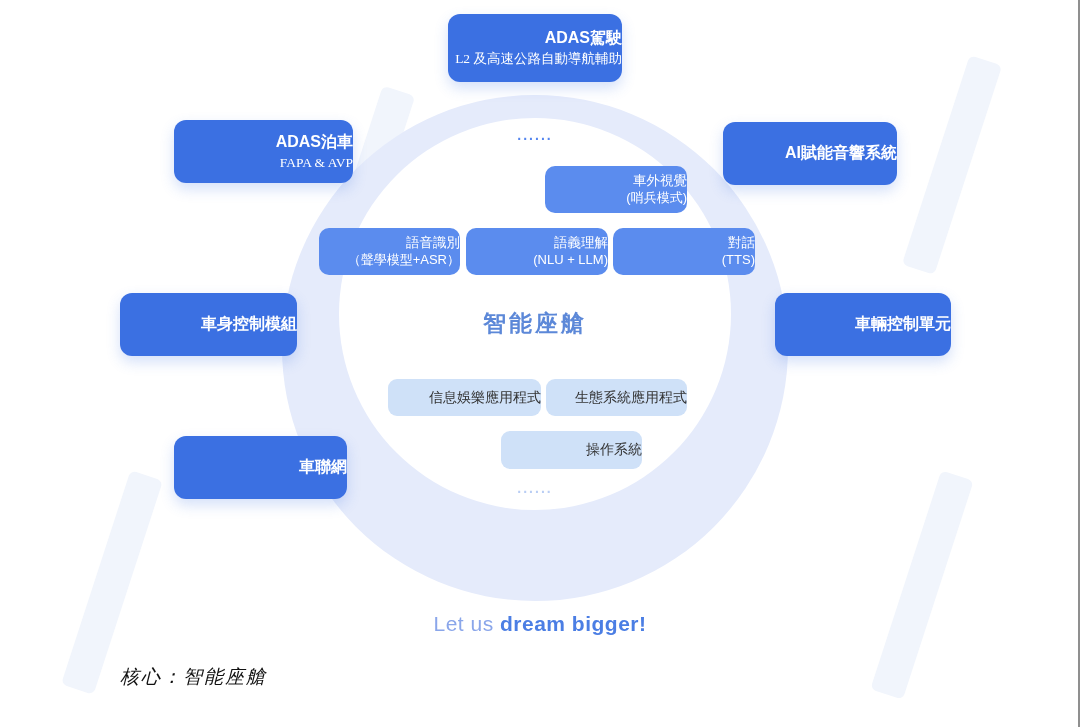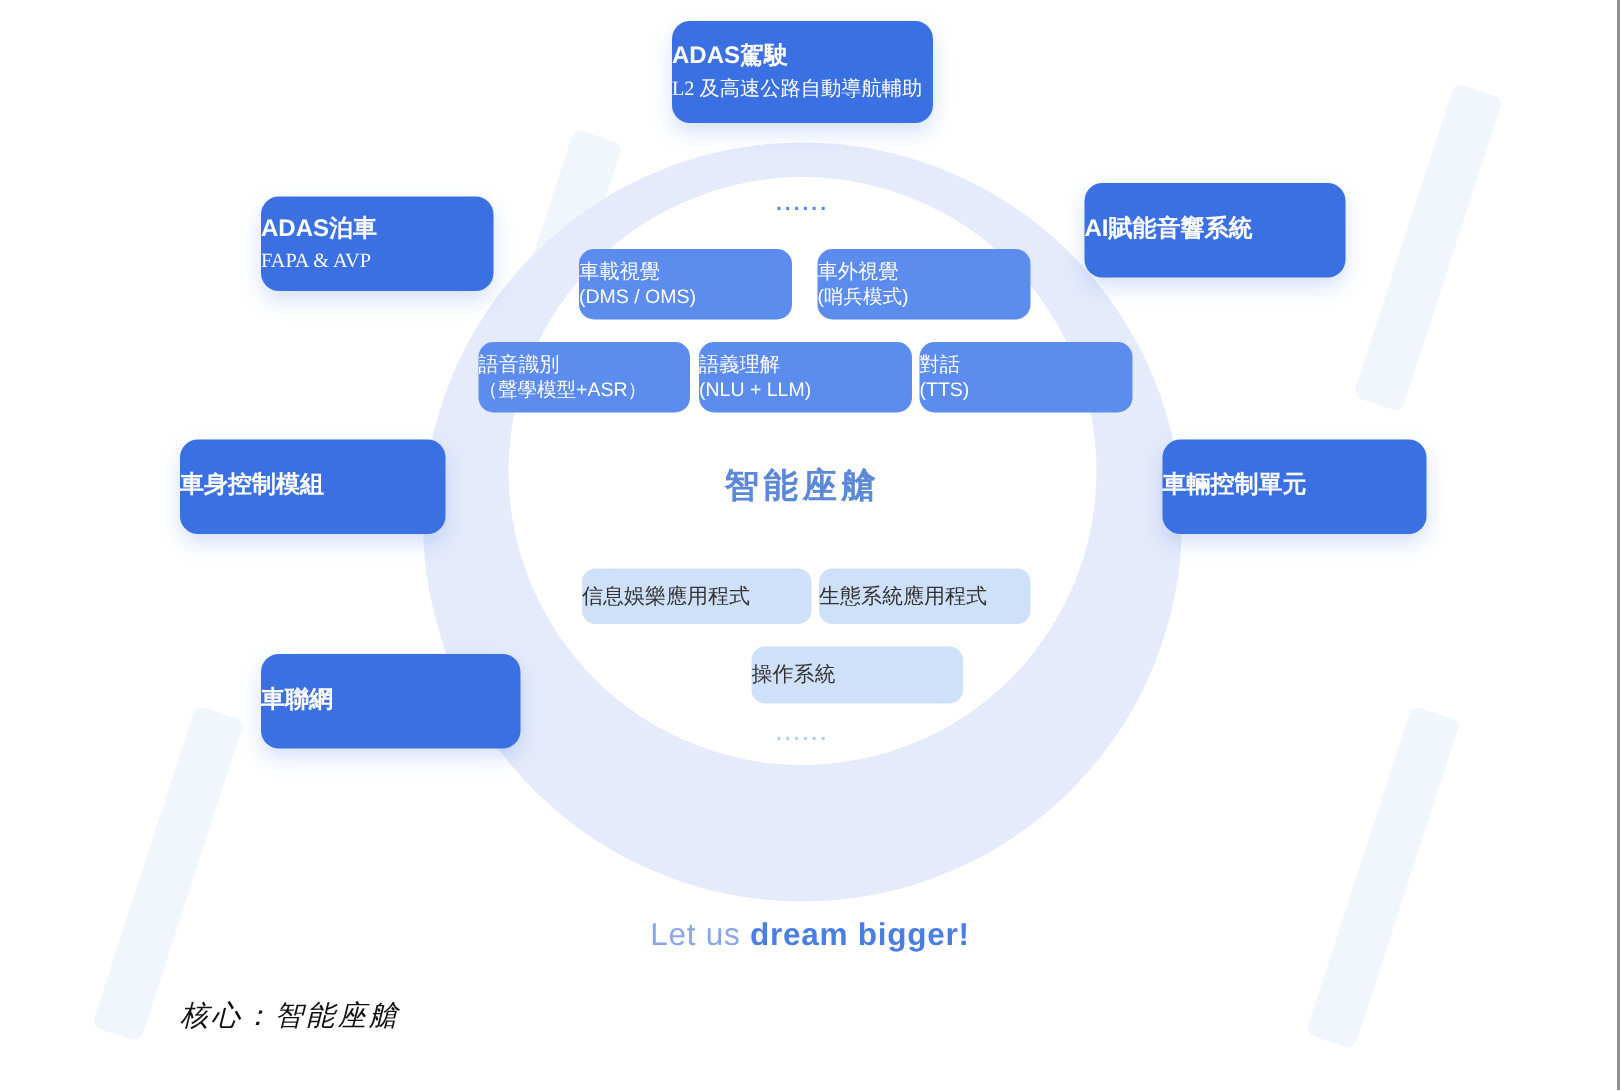--- a/index.html
+++ b/index.html
@@ -13,35 +13,35 @@
   .rb2 { left:95px;  top:470px; width:34px; height:225px; }
   .rb3 { left:935px; top:55px;  width:34px; height:220px; }
   .rb4 { left:905px; top:470px; width:34px; height:230px; }
 
   
   .ring-outer { position:absolute; left:282px; top:95px; width:506px; height:506px;
                 border-radius:50%; background:#e5ebfb; z-index:1; }
   .ring-inner { position:absolute; left:339px; top:118px; width:392px; height:392px;
                 border-radius:50%; background:#ffffff; z-index:2; }
 
-  .node { position:absolute; display:flex; flex-direction:column; align-items:flex-start;
+  .node { position:absolute; display:flex; flex-direction:column; align-items:flex-end;
           justify-content:center; text-align:center; z-index:3; box-sizing:border-box; }
   .dark { background:#3b70e2; color:#ffffff; border-radius:12px;
           box-shadow:0 6px 14px rgba(59,112,226,0.22); }
   .mid  { background:#5b8cee; color:#ffffff; border-radius:10px; }
   .light{ background:#cfe1f8; color:#333333; border-radius:9px; font-size:14px; }
 
   .nt { font-weight:bold; font-size:16px; line-height:1.3; }
   .ns { font-size:13.5px; line-height:1.3; margin-top:1px;font-family:Liberation Serif, serif; }
   .l1 { font-size:13.5px; line-height:1.3; }
   .l2 { font-size:13px;  line-height:1.3; }
 
   
   .n-adas-drive   { left:448px; top:14px;  width:174px; height:68px; }
-  .n-adas-park    { left:174px; top:131px; width:155px; height:63px; }
+  .n-adas-park    { left:174px; top:120px; width:179px; height:63px; }
   .n-ai-audio     { left:723px; top:122px; width:174px; height:63px; }
   .n-body-ctrl    { left:120px; top:293px; width:177px; height:63px; }
   .n-vehicle-ctrl { left:775px; top:293px; width:176px; height:63px; }
   .n-telematics   { left:174px; top:436px; width:173px; height:63px; }
   .n-other        { left:722px; top:436px; width:176px; height:63px; }
 
   
   .m1a { left:386px; top:166px; width:142px; height:47px; }
   .m1b { left:545px; top:166px; width:142px; height:47px; }
   .m2a { left:319px; top:228px; width:141px; height:47px; }
@@ -109,24 +109,20 @@
   </div>
 
   <div class="node dark n-telematics">
     <div class="nt">車聯網</div>
   </div>
 
 
   <div class="dots dots-top">......</div>
   <div class="dots dots-bottom">......</div>
 
-  <div class="node mid m1a">
-    <div class="l1">車載視覺</div>
-    <div class="l2">(DMS / OMS)</div>
-  </div>
   <div class="node mid m1b">
     <div class="l1">車外視覺</div>
     <div class="l2">(哨兵模式)</div>
   </div>
 
   <div class="node mid m2a">
     <div class="l1">語音識別</div>
     <div class="l2">（聲學模型+ASR）</div>
   </div>
   <div class="node mid m2b">

